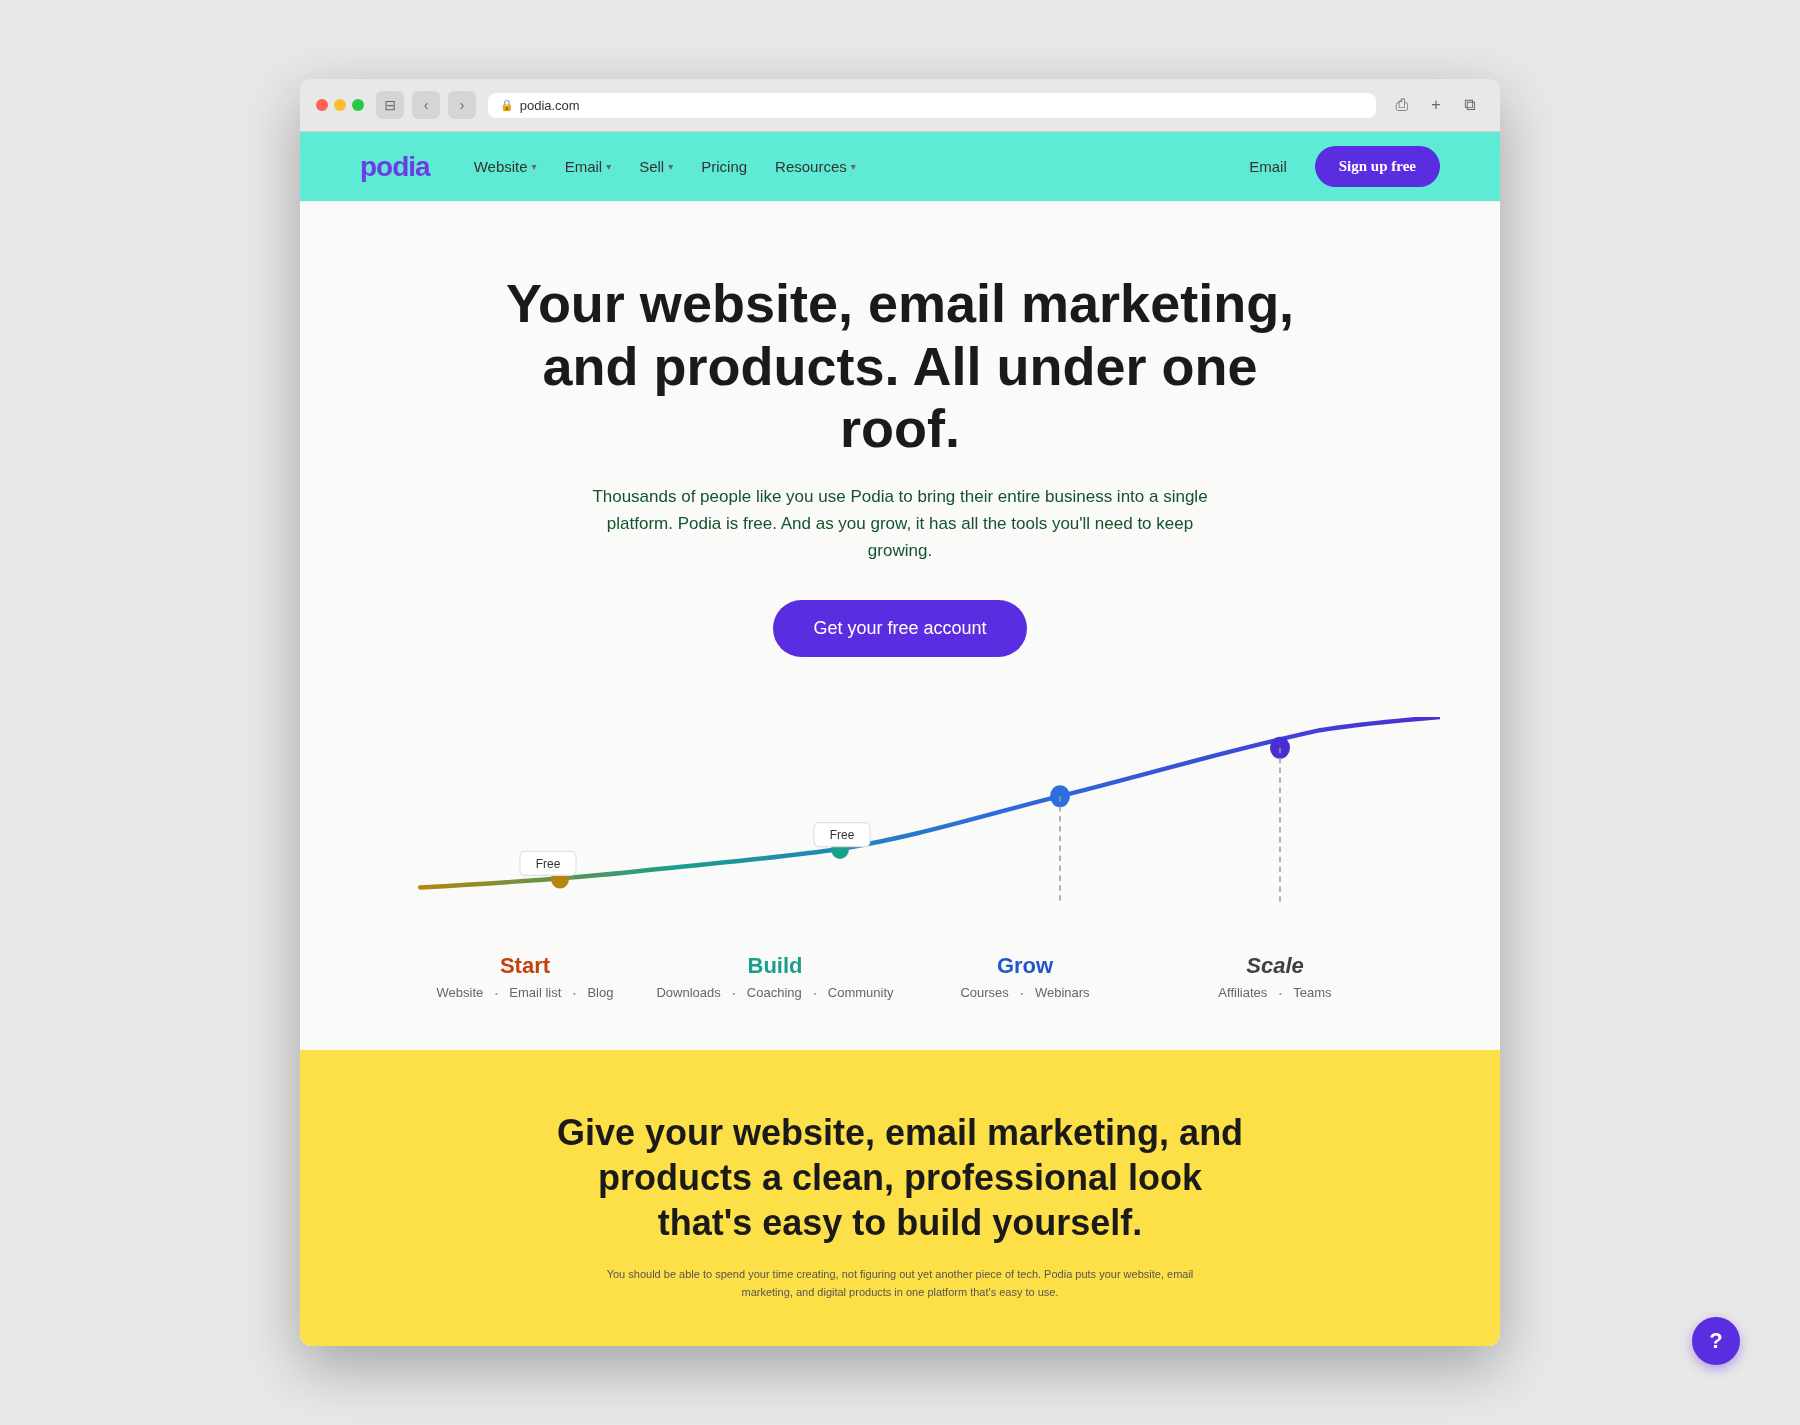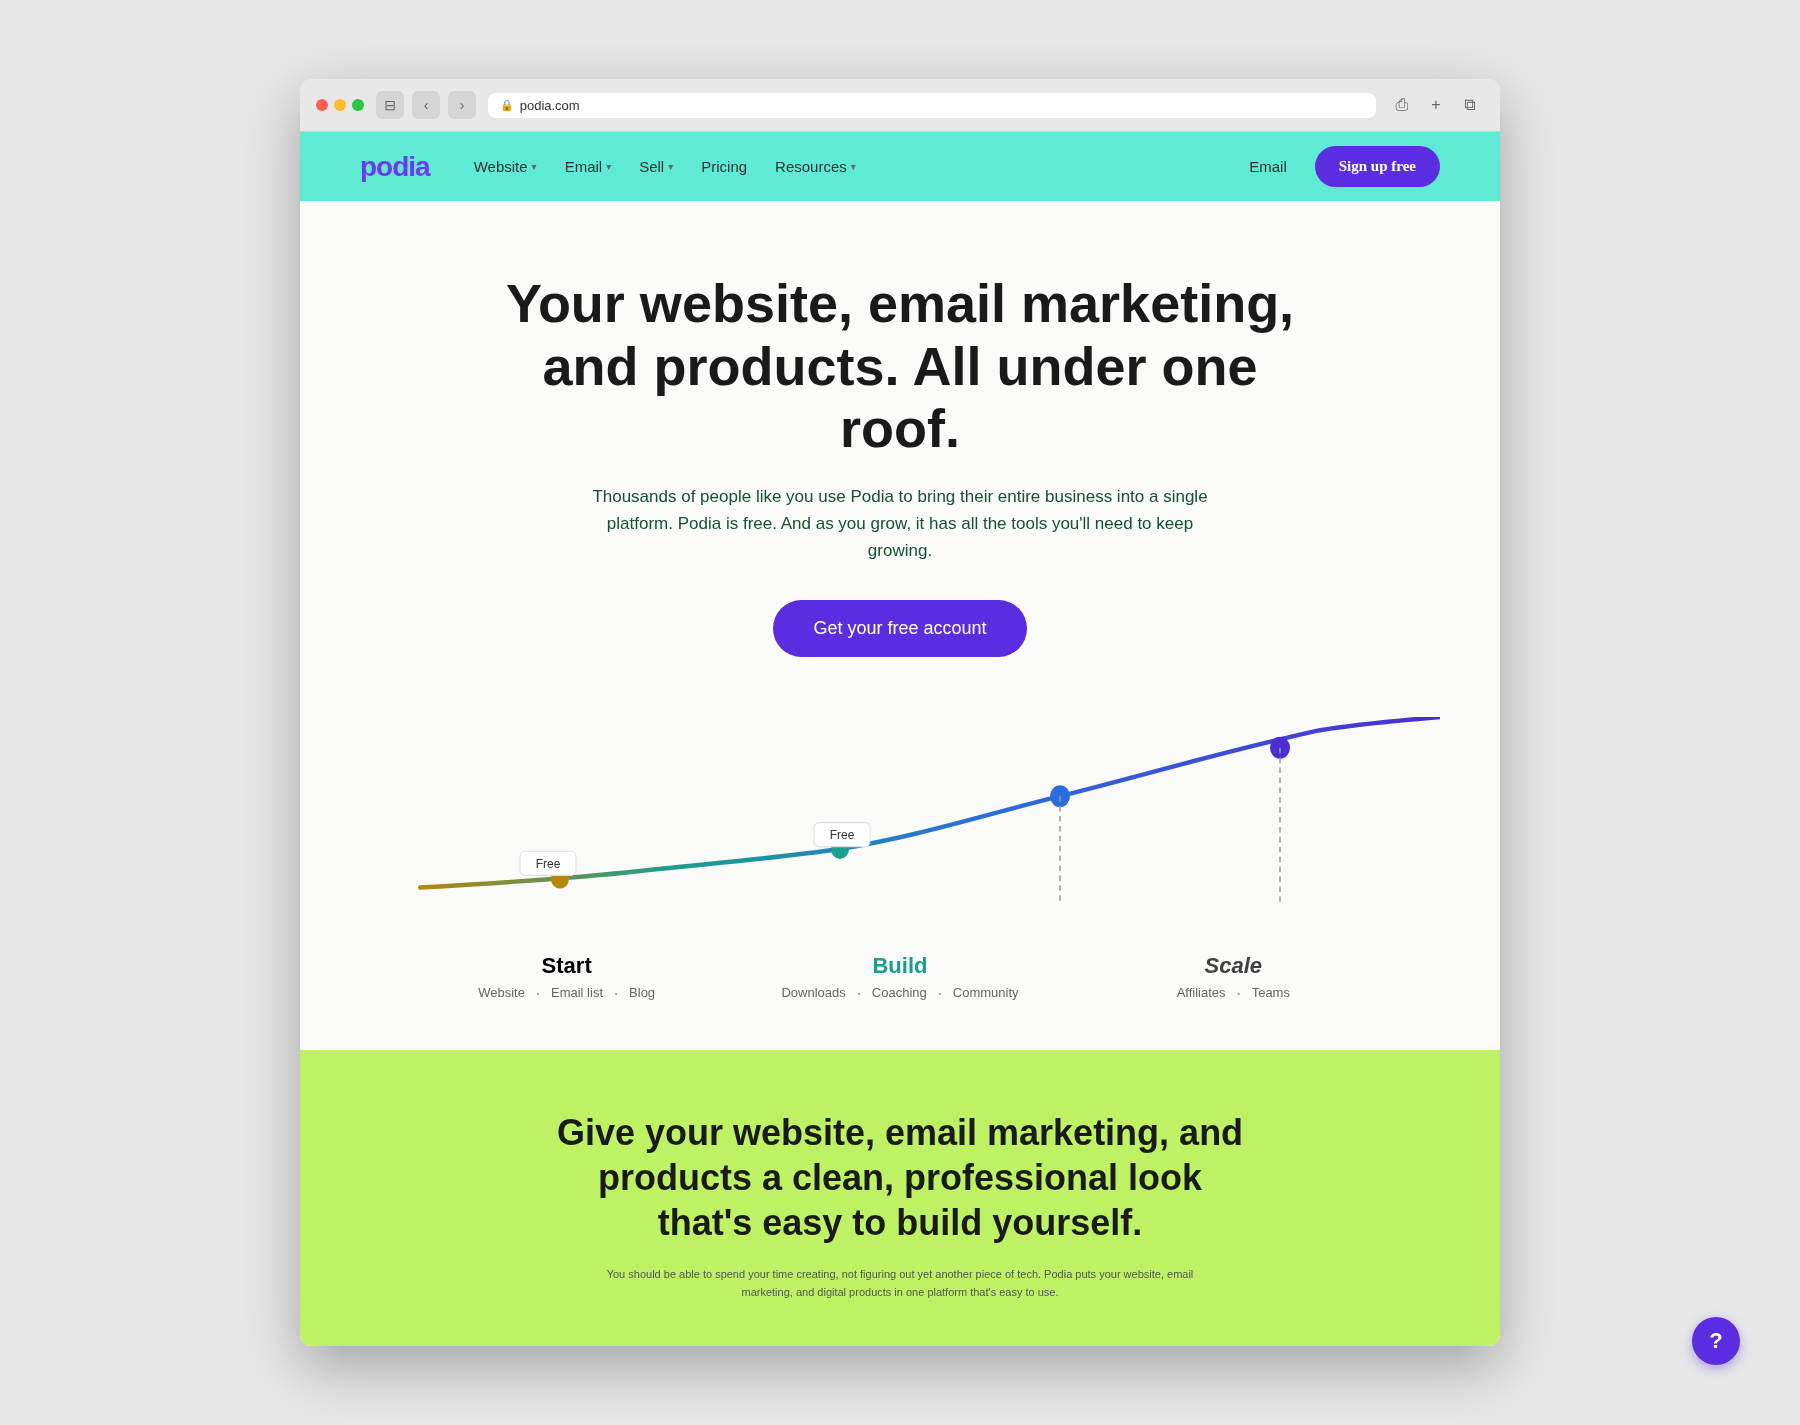--- a/index.html
+++ b/index.html
@@ -203,34 +203,34 @@
     }
     .stage {
       text-align: center;
       flex: 1;
     }
     .stage-name {
       font-size: 22px;
       font-weight: 700;
       margin-bottom: 6px;
     }
-    .stage-start .stage-name { color: #000000; }
+    .stage-start .stage-name { color: #c2410c; }
     .stage-build .stage-name { color: #1a9e8e; }
     .stage-grow .stage-name { color: #2255cc; }
     .stage-scale .stage-name { color: #404040; font-style: italic; }
     .stage-features {
       font-size: 13px;
       color: #666;
     }
     .stage-features span { margin: 0 4px; }
     .stage-features .dot { color: #999; font-size: 8px; vertical-align: middle; }
 
     
     .second-section {
-      background: #bef264;
+      background: #fde047;
       text-align: center;
       padding: 60px 60px 40px;
     }
     .second-title {
       font-size: 36px;
       font-weight: 800;
       color: #1a1a1a;
       max-width: 700px;
       margin: 0 auto 20px;
       line-height: 1.25;
@@ -377,20 +377,28 @@
         <div class="stage stage-build">
           <div class="stage-name">Build</div>
           <div class="stage-features">
             <span>Downloads</span>
             <span class="dot">•</span>
             <span>Coaching</span>
             <span class="dot">•</span>
             <span>Community</span>
           </div>
         </div>
+        <div class="stage stage-grow">
+          <div class="stage-name">Grow</div>
+          <div class="stage-features">
+            <span>Courses</span>
+            <span class="dot">•</span>
+            <span>Webinars</span>
+          </div>
+        </div>
         <div class="stage stage-scale">
           <div class="stage-name">Scale</div>
           <div class="stage-features">
             <span>Affiliates</span>
             <span class="dot">•</span>
             <span>Teams</span>
           </div>
         </div>
       </div>
     </div>

